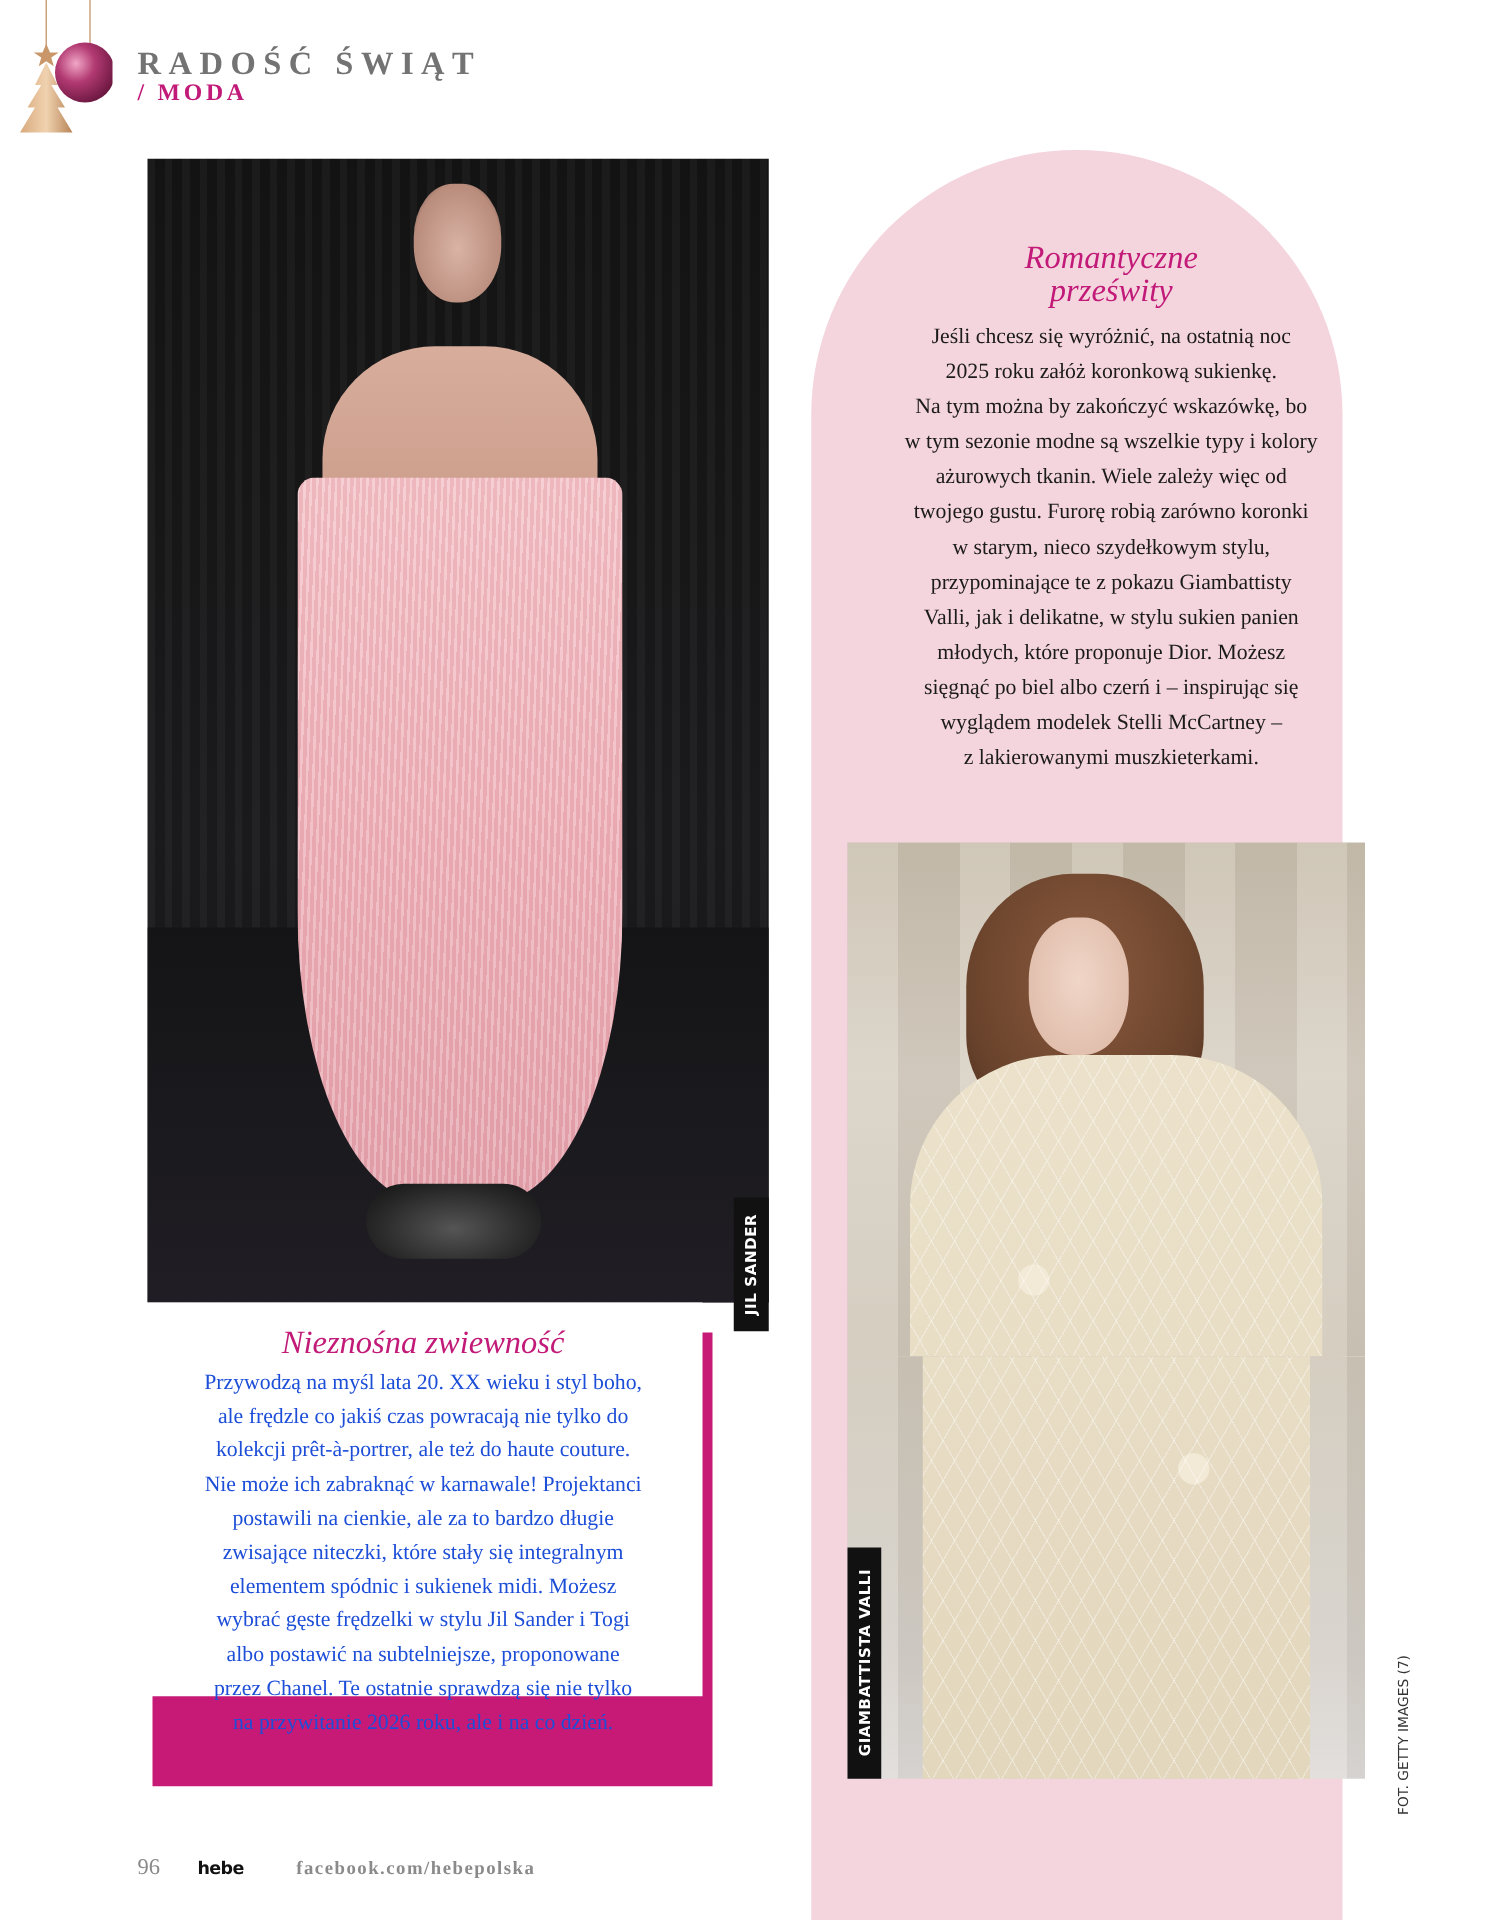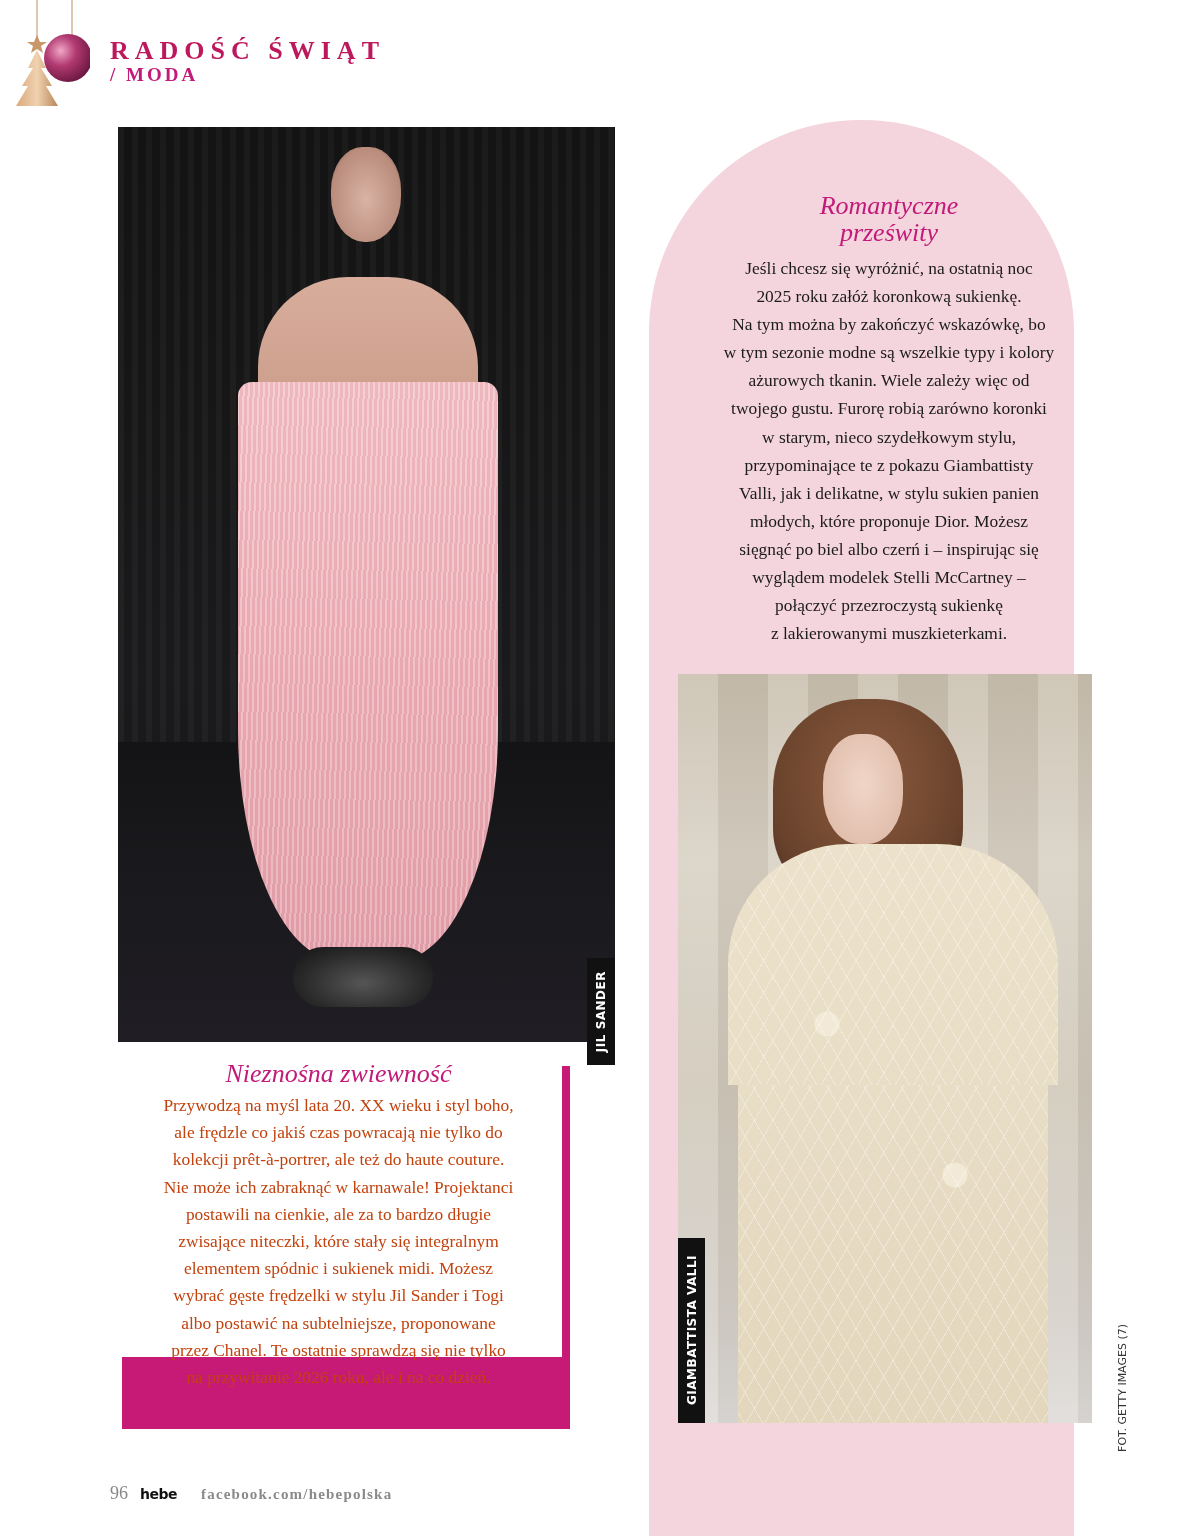--- a/index.html
+++ b/index.html
@@ -6,21 +6,21 @@
   body {
     width: 1203px; height: 1536px; position: relative; overflow: hidden;
     background: #ffffff;
     font-family: "DejaVu Serif", "Liberation Serif", serif;
   }
   
   .ornament { position: absolute; left: 10px; top: 0; width: 80px; height: 115px; }
   .header-title {
     position: absolute; left: 110px; top: 36px;
     font-family: "Liberation Serif", serif; font-weight: bold;
-    font-size: 26px; letter-spacing: 6px; color: #be185d;
+    font-size: 26px; letter-spacing: 6px; color: #737373;
   }
   .header-sub {
     position: absolute; left: 110px; top: 64px;
     font-family: "Liberation Serif", serif; font-weight: bold;
     font-size: 19px; letter-spacing: 3px; color: #c21a78;
   }
   
   .photo-left {
     position: absolute; left: 118px; top: 127px; width: 497px; height: 915px;
     background: linear-gradient(180deg, #141414 0%, #1b1b1d 60%, #161616 100%);
@@ -56,21 +56,21 @@
   }
   .caption-left {
     position: absolute; left: 115px; top: 1042px; width: 447px; height: 315px; background: #ffffff;
     text-align: center;
   }
   .caption-left h2 {
     margin: 18px 0 4px; font-family: "Liberation Serif", serif; font-style: italic; font-weight: normal;
     font-size: 26px; color: #c21a78; line-height: 28px;
   }
   .caption-left p {
-    margin: 0; font-family: "Liberation Serif", serif; font-size: 17.4px; line-height: 27.2px; color: #c2410c;
+    margin: 0; font-family: "Liberation Serif", serif; font-size: 17.4px; line-height: 27.2px; color: #1d4ed8;
   }
   
   .arch {
     position: absolute; left: 649px; top: 120px; width: 425px; height: 1430px;
     background: #f4d4dd; border-radius: 212px 212px 0 0;
   }
   .arch-content { position: absolute; left: 649px; top: 192px; width: 480px; text-align: center; }
   .arch-content h2 {
     margin: 0 0 8px; font-family: "Liberation Serif", serif; font-style: italic; font-weight: normal;
     font-size: 26px; color: #c21a78; line-height: 27px;
@@ -106,21 +106,21 @@
   }
   .fot-credit {
     position: absolute; left: 1113px; top: 1300px; width: 18px; height: 175px;
     display: flex; align-items: center; justify-content: center; color: #333;
   }
   .fot-credit span {
     writing-mode: vertical-rl; transform: rotate(180deg);
     font-family: "DejaVu Sans", sans-serif; font-size: 11px; white-space: nowrap;
   }
   
-  .footer { position: absolute; left: 110px; top: 1483px; display: flex; align-items: baseline; gap: 12px; }
+  .footer { position: absolute; left: 110px; top: 1483px; display: flex; align-items: baseline; gap: 30px; }
   .page-num { font-family: "Liberation Serif", serif; font-size: 18px; color: #888; }
   .brand { font-family: "DejaVu Sans", sans-serif; font-size: 14px; font-weight: bold; color: #111; letter-spacing: -0.5px; margin-right: 12px; text-align: right; }
   .fb-link { font-family: "Liberation Serif", serif; font-weight: bold; font-size: 15px; letter-spacing: 1.2px; color: #8a8a8a; text-align: center; }
 </style>
 </head>
 <body>
 
 <div class="ornament">
   <svg width="80" height="115" viewBox="0 0 80 115">
     <line x1="27" y1="0" x2="27" y2="38" stroke="#c9a37a" stroke-width="1.2"></line>
@@ -184,21 +184,20 @@
   <p>Na tym można by zakończyć wskazówkę, bo</p>
   <p>w tym sezonie modne są wszelkie typy i kolory</p>
   <p>ażurowych tkanin. Wiele zależy więc od</p>
   <p>twojego gustu. Furorę robią zarówno koronki</p>
   <p>w starym, nieco szydełkowym stylu,</p>
   <p>przypominające te z pokazu Giambattisty</p>
   <p>Valli, jak i delikatne, w stylu sukien panien</p>
   <p>młodych, które proponuje Dior. Możesz</p>
   <p>sięgnąć po biel albo czerń i – inspirując się</p>
   <p>wyglądem modelek Stelli McCartney –</p>
-  <p>połączyć przezroczystą sukienkę</p>
   <p>z lakierowanymi muszkieterkami.</p>
 </div>
 
 <div class="photo-right">
   <div class="wall-panels"></div>
   <div class="model2-hair"></div>
   <div class="model2-face"></div>
   <div class="lace"></div>
 </div>
 <div class="photo-right lower">

